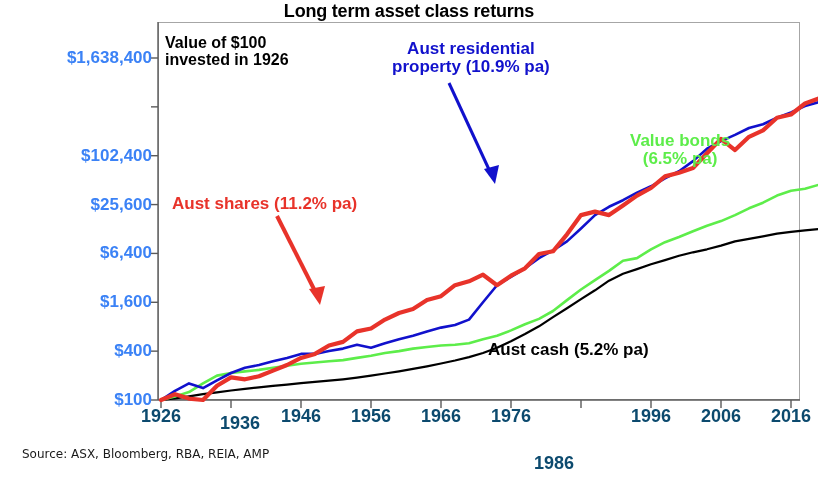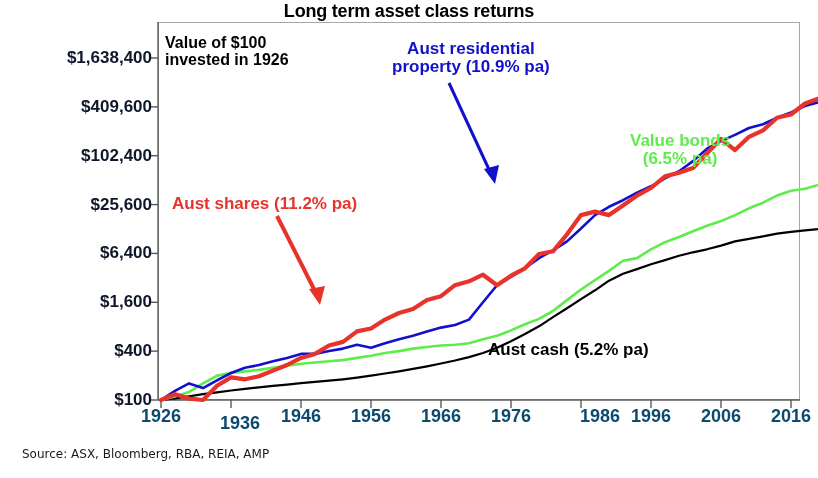--- a/index.html
+++ b/index.html
@@ -58,21 +58,21 @@
   }
 
   
   .ytick {
     position: absolute;
     right: 0;
     width: 148px;
     text-align: right;
     font-size: 17px;
     font-weight: bold;
-    color: #0f172a;
+    color: #3b82f6;
     transform: translateY(-50%);
     white-space: nowrap;
     font-family: "Liberation Sans", sans-serif;
   }
   .ytick-wrap {
     position: absolute;
     left: 0;
     top: 0;
     width: 152px;
     height: 478px;
@@ -188,32 +188,31 @@
     </g>
   </svg>
 
   <div class="ytick-wrap" id="ytick-wrap">
       <div class="ytick" style="top: 400px;">$100</div>
       <div class="ytick" style="top: 351.143px;">$400</div>
       <div class="ytick" style="top: 302.286px;">$1,600</div>
       <div class="ytick" style="top: 253.429px;">$6,400</div>
       <div class="ytick" style="top: 204.571px;">$25,600</div>
       <div class="ytick" style="top: 155.714px;">$102,400</div>
-      <div class="ytick" style="top: 106.857px;">$409,600</div>
       <div class="ytick" style="top: 58px;">$1,638,400</div>
     </div>
 
   <div id="xtick-wrap">
       <div class="xtick" style="left: 161px;">1926</div>
       <div class="xtick" style="left: 240px; margin-top: 7px;">1936</div>
       <div class="xtick" style="left: 301px;">1946</div>
       <div class="xtick" style="left: 371px;">1956</div>
       <div class="xtick" style="left: 441px;">1966</div>
       <div class="xtick" style="left: 511px;">1976</div>
-      <div class="xtick" style="left: 600px;">1986</div>
+      <div class="xtick" style="left: 554px; margin-top: 47px;">1986</div>
       <div class="xtick" style="left: 651px;">1996</div>
       <div class="xtick" style="left: 721px;">2006</div>
       <div class="xtick" style="left: 791px;">2016</div>
     </div>
 
   <div class="annot annot-note"><span>Value of $100</span>
 <span>invested in 1926</span></div>
 
   <div class="annot annot-property"><span>Aust residential</span>
 <span>property (10.9% pa)</span></div>

